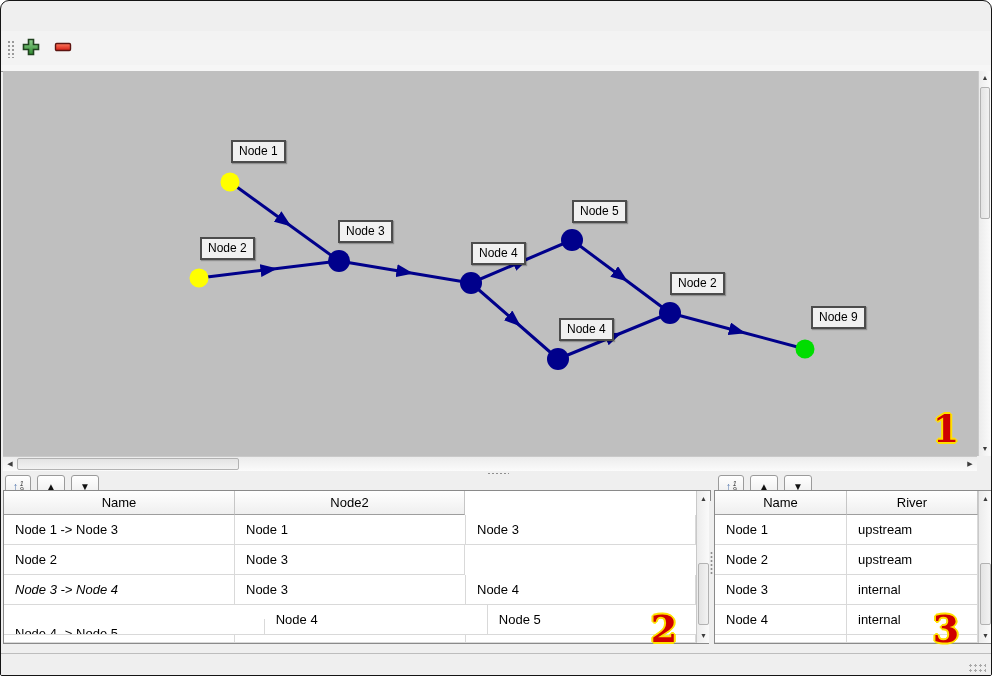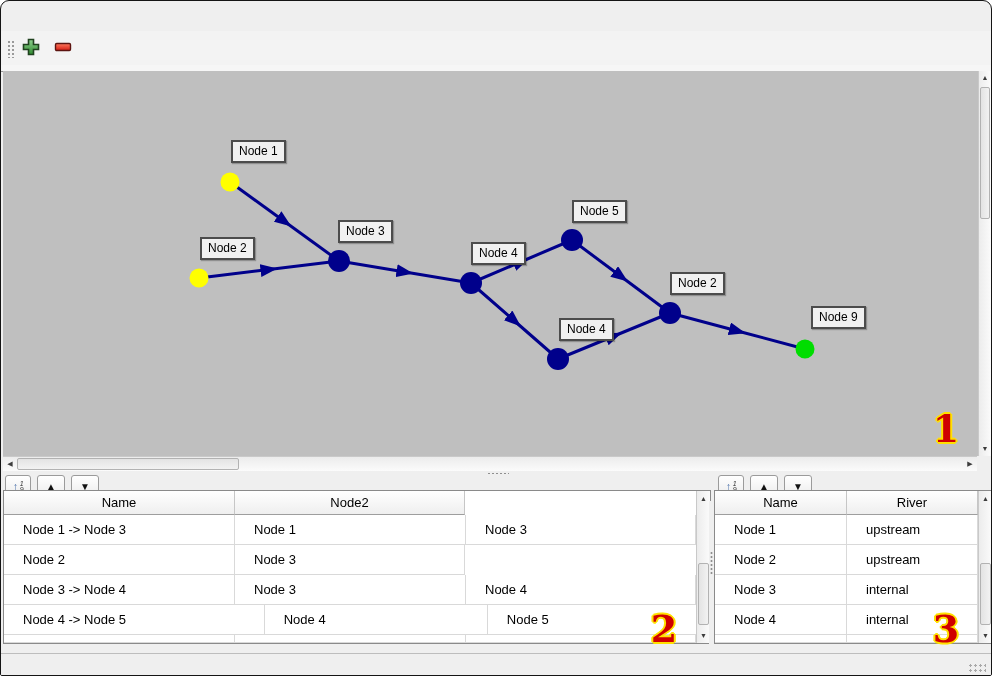--- a/index.html
+++ b/index.html
@@ -57,21 +57,21 @@
           border:1px solid #9b9b9b;border-radius:3px;box-sizing:border-box;cursor:pointer;
           display:flex;align-items:center;justify-content:center;padding:0;}
   .sort-arrow{color:#5b7db1;font-weight:bold;font-size:13px;line-height:13px;}
   .sort-digits{display:flex;flex-direction:column;font-size:7px;line-height:6px;color:#333;margin-left:1px;}
   .tri{font-size:10px;color:#111;line-height:10px;}
   
   .dtable{position:absolute;top:15px;background:#fff;border:1px solid #8a8a8a;box-sizing:content-box;overflow:hidden;}
   .trow{display:flex;height:30px;}
   .thead{height:24px;}
   .cell{box-sizing:border-box;border-right:1px solid #d9d9d9;border-bottom:1px solid #d9d9d9;
-        font-size:13px;color:#000;padding-left:19px;line-height:29px;overflow:hidden;white-space:nowrap;}
+        font-size:13px;color:#000;padding-left:11px;line-height:29px;overflow:hidden;white-space:nowrap;}
   .thead .cell{background:linear-gradient(#ffffff,#efefef);border-right:1px solid #c6c6c6;border-bottom:1px solid #9e9e9e;
         text-align:center;padding-left:0;line-height:23px;}
   .stub{height:8px;}
   .tbl-scroll{position:absolute;top:0;right:0;width:14px;height:100%;background:linear-gradient(to right,#ececec,#fbfbfb);
         border-left:1px solid #c9c9c9;box-sizing:border-box;}
   .tbl-scroll .sb-btn{position:absolute;left:0;width:100%;height:15px;color:#3c3c3c;font-size:7px;text-align:center;line-height:15px;cursor:pointer;}
   .tbl-scroll .up{top:0;}
   .tbl-scroll .down{bottom:0;}
   .tbl-scroll .thumb{position:absolute;left:1px;right:1px;top:72px;height:60px;background:linear-gradient(to right,#e3e3e3,#f2f2f2);
         border:1px solid #b2b2b2;border-radius:2px;cursor:pointer;}
@@ -202,26 +202,26 @@
       <div class="trow">
         <div class="cell" style="width:231px;">Node 1 -&gt; Node 3</div>
         <div class="cell" style="width:231px;">Node 1</div>
         <div class="cell" style="width:230px;">Node 3</div>
       </div>
       <div class="trow">
         <div class="cell" style="width:231px;">Node 2</div>
         <div class="cell" style="width:230px;">Node 3</div>
       </div>
       <div class="trow">
-        <div class="cell" style="width:231px;">Node 3 -&gt; Node 4</div>
+        <div class="cell" style="width:231px;font-style:italic;">Node 3 -&gt; Node 4</div>
         <div class="cell" style="width:231px;">Node 3</div>
         <div class="cell" style="width:230px;">Node 4</div>
       </div>
       <div class="trow">
-        <div class="cell" style="width:270px;">Node 4 -&gt; Node 5</div>
+        <div class="cell" style="width:270px;margin-top:14px;">Node 4 -&gt; Node 5</div>
         <div class="cell" style="width:231px;">Node 4</div>
         <div class="cell" style="width:230px;">Node 5</div>
       </div>
       <div class="trow stub">
         <div class="cell stub" style="width:231px;"></div>
         <div class="cell stub" style="width:231px;"></div>
         <div class="cell stub" style="width:230px;"></div>
       </div>
       <div class="tbl-scroll">
         <div class="sb-btn up">▲</div>

